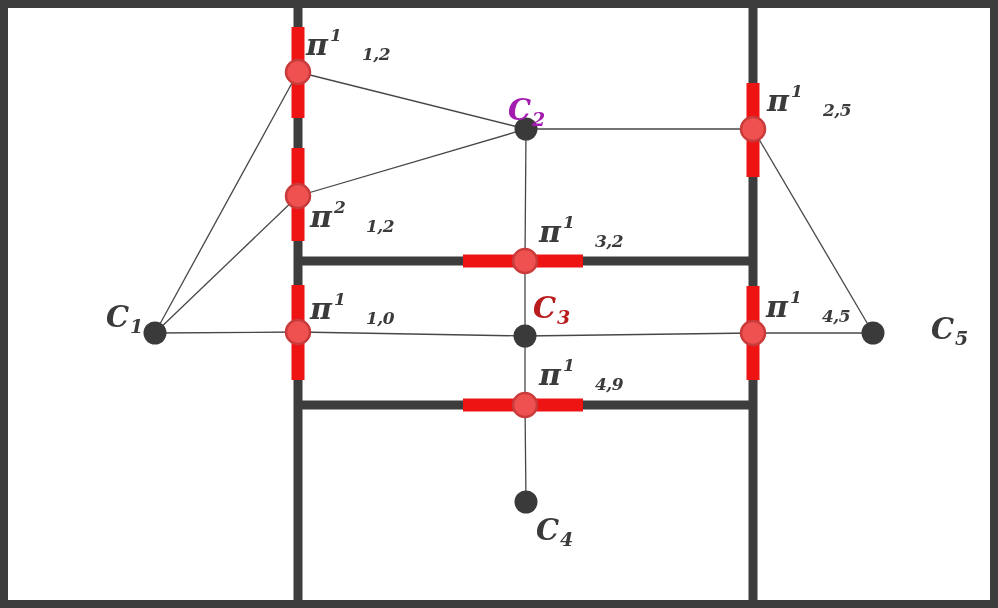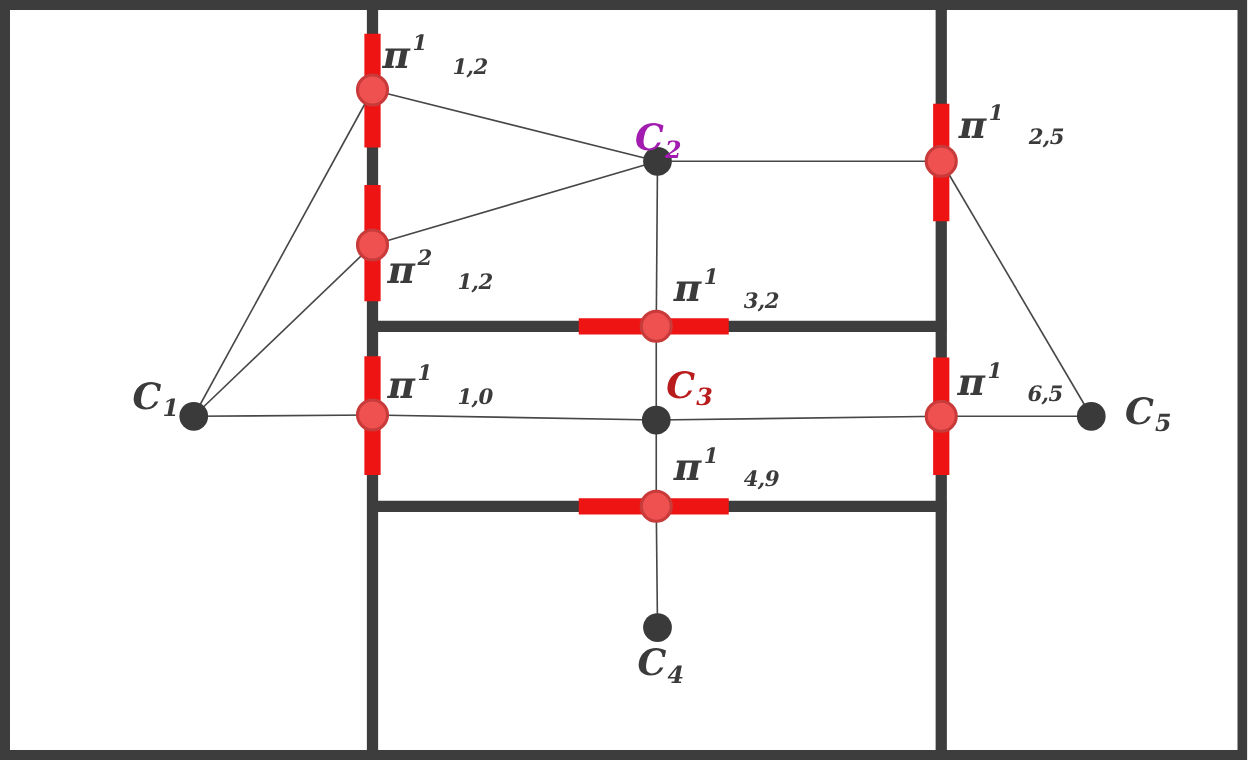--- a/index.html
+++ b/index.html
@@ -64,22 +64,22 @@
       <circle cx="298" cy="332" r="12" fill="#ef5151" stroke="#c93a3a" stroke-width="2.5"></circle>
       <circle cx="525" cy="261" r="12" fill="#ef5151" stroke="#c93a3a" stroke-width="2.5"></circle>
       <circle cx="753" cy="129" r="12" fill="#ef5151" stroke="#c93a3a" stroke-width="2.5"></circle>
       <circle cx="753" cy="333" r="12" fill="#ef5151" stroke="#c93a3a" stroke-width="2.5"></circle>
       <circle cx="525" cy="405" r="12" fill="#ef5151" stroke="#c93a3a" stroke-width="2.5"></circle>
     </svg>
   <div class="labels">
       <div class="c-label" style="left: 106px; top: 303px; color: rgb(59, 59, 59);"><span>C</span><span class="c-sub">1</span></div>
       <div class="c-label" style="left: 508px; top: 96px; color: #a21caf;"><span>C</span><span class="c-sub">2</span></div>
       <div class="c-label" style="left: 533px; top: 294px; color: #b91c1c;"><span>C</span><span class="c-sub">3</span></div>
-      <div class="c-label" style="left: 510px; top: 516px; color: rgb(59, 59, 59); font-style: italic;"><span>C</span><span class="c-sub">4</span></div>
-      <div class="c-label" style="left: 900px; top: 315px; color: rgb(59, 59, 59);"><span>C</span><span class="c-sub">5</span></div>
+      <div class="c-label" style="left: 536px; top: 516px; color: rgb(59, 59, 59); font-style: italic;"><span>C</span><span class="c-sub">4</span></div>
+      <div class="c-label" style="left: 931px; top: 315px; color: rgb(59, 59, 59);"><span>C</span><span class="c-sub">5</span></div>
       <div class="math-label" style="left: 306px; top: 27px; color: rgb(59, 59, 59);">
         <span class="pi-base">π</span>
         <span class="pi-stack">
           <span class="pi-sup">1</span>
           <span class="pi-sub">1,2</span>
         </span>
       </div>
       <div class="math-label" style="left: 310px; top: 199px; color: rgb(59, 59, 59);">
         <span class="pi-base">π</span>
         <span class="pi-stack">
@@ -105,21 +105,21 @@
         <span class="pi-base">π</span>
         <span class="pi-stack">
           <span class="pi-sup">1</span>
           <span class="pi-sub">2,5</span>
         </span>
       </div>
       <div class="math-label" style="left: 766px; top: 289px; color: rgb(59, 59, 59);">
         <span class="pi-base">π</span>
         <span class="pi-stack">
           <span class="pi-sup">1</span>
-          <span class="pi-sub">6,5</span>
+          <span class="pi-sub">4,5</span>
         </span>
       </div>
       <div class="math-label" style="left: 539px; top: 357px; color: rgb(59, 59, 59);">
         <span class="pi-base">π</span>
         <span class="pi-stack">
           <span class="pi-sup">1</span>
           <span class="pi-sub">4,9</span>
         </span>
       </div>
     </div>

